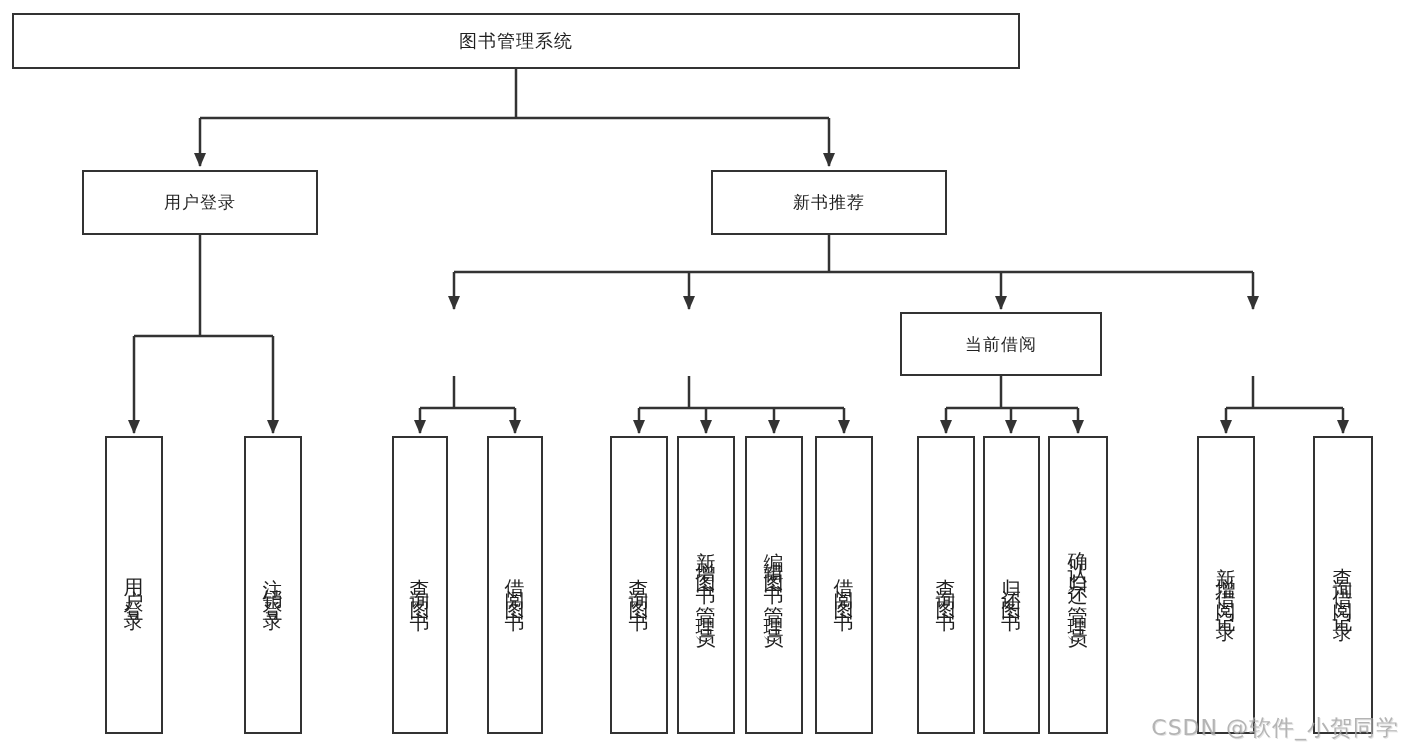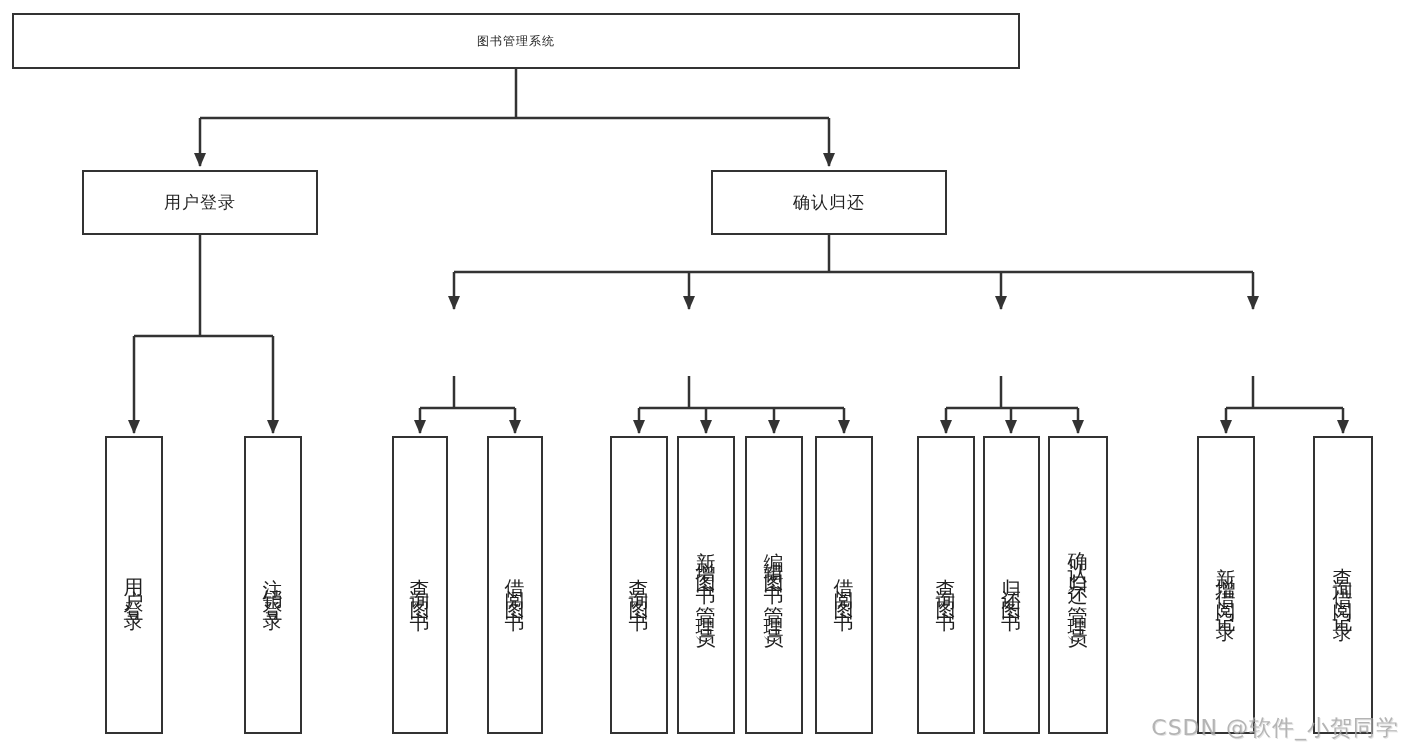--- a/index.html
+++ b/index.html
@@ -30,21 +30,21 @@
     position: absolute;
     border: 2px solid var(--line);
     background: var(--bg);
     color: var(--text);
     display: flex;
     align-items: center;
     justify-content: center;
     text-align: center;
   }
   .node.h { font-size: 17px; letter-spacing: 1px; }
-  .node.root { font-size: 12px; }
+  .node.root { font-size: 18px; }
   .node.v span {
     writing-mode: vertical-rl;
     text-orientation: mixed;
     font-size: 20px;
     letter-spacing: 11px;
     line-height: 1;
     white-space: nowrap;
   }
   .watermark {
     position: absolute;
@@ -114,23 +114,26 @@
   </svg>
 
   <div class="node h root" style="left:12px; top:13px; width:1008px; height:56px;">
     <span>图书管理系统</span>
   </div>
 
   <div class="node h" style="left:82px; top:170px; width:236px; height:65px;">
     <span>用户登录</span>
   </div>
   <div class="node h" style="left:711px; top:170px; width:236px; height:65px;">
-    <span>确认归还</span>
+    <span>新书推荐</span>
   </div>
 
+  <div class="node h" style="left:900px; top:312px; width:202px; height:64px;">
+    <span>当前借阅</span>
+  </div>
 
   <div class="node v" style="left:105px; top:436px; width:58px; height:298px;">
     <span>用户登录</span>
   </div>
   <div class="node v" style="left:244px; top:436px; width:58px; height:298px;">
     <span>注销登录</span>
   </div>
 
   <div class="node v" style="left:392px; top:436px; width:56px; height:298px;">
     <span>查询图书</span>

